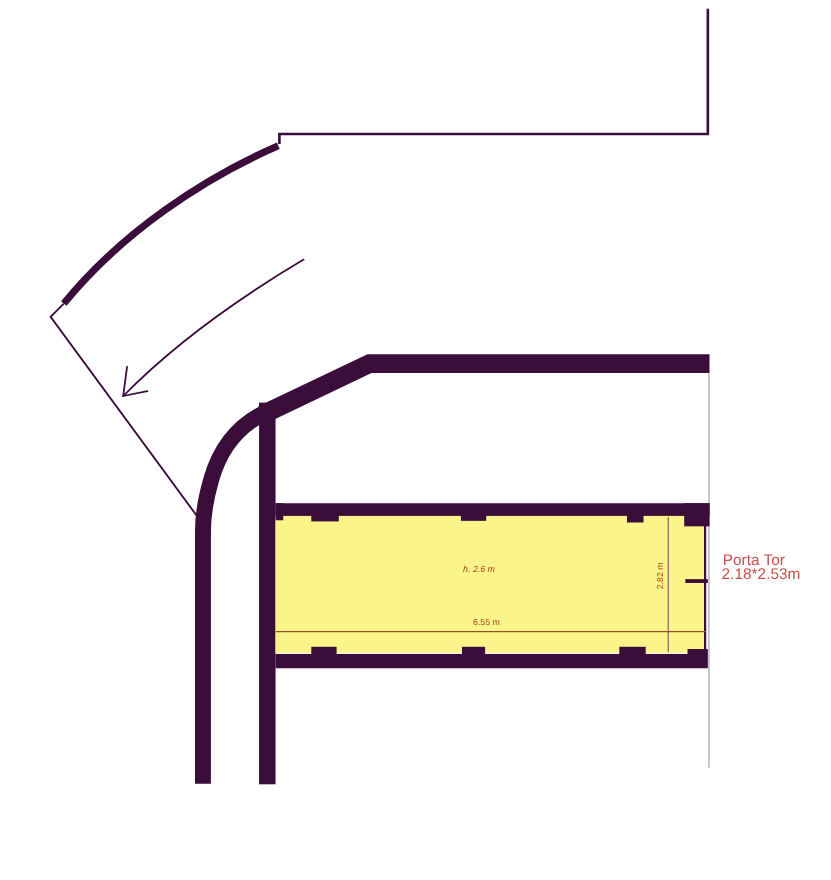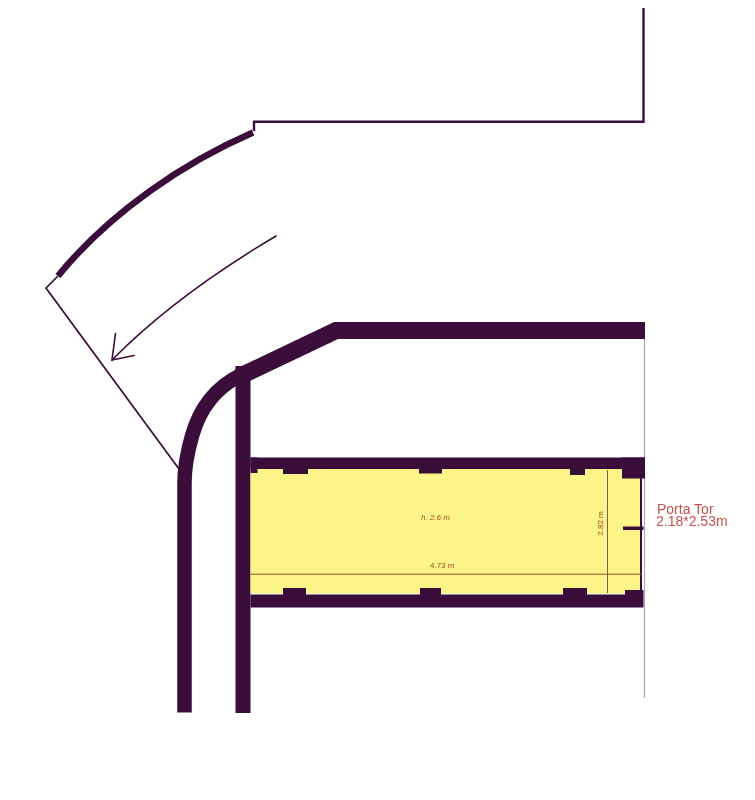--- a/index.html
+++ b/index.html
@@ -91,21 +91,21 @@
     </g>
 
     <path d="M 641 477.5 L 641 590" fill="none" stroke-width="2" stroke="#3a0d3b"></path>
 
     <path d="M 250.5 574.2 L 642 574.2" fill="none" stroke-width="1" stroke="#9a4f2b"></path>
     <path d="M 607.5 470 L 607.5 593" fill="none" stroke-width="1" stroke="#7d5a52"></path>
   </svg>
 
   <div class="dim-label" style="left:421px; top:512.5px;font-style:italic;">h. 2.6 m</div>
 
-  <div class="dim-label" style="left:430px; top:561px;">4.73 m</div>
+  <div class="dim-label" style="left:430px; top:561px;">6.55 m</div>
 
   <div class="dim-label rotated" style="left:580px; top:519px;">2.82 m</div>
 
   <div class="door-label" style="left:657px; top:503.5px;">Porta Tor</div>
 
   <div class="door-label" style="left:656px; top:515.5px;">2.18*2.53m</div>
 
 </div>
 
 </body></html>

